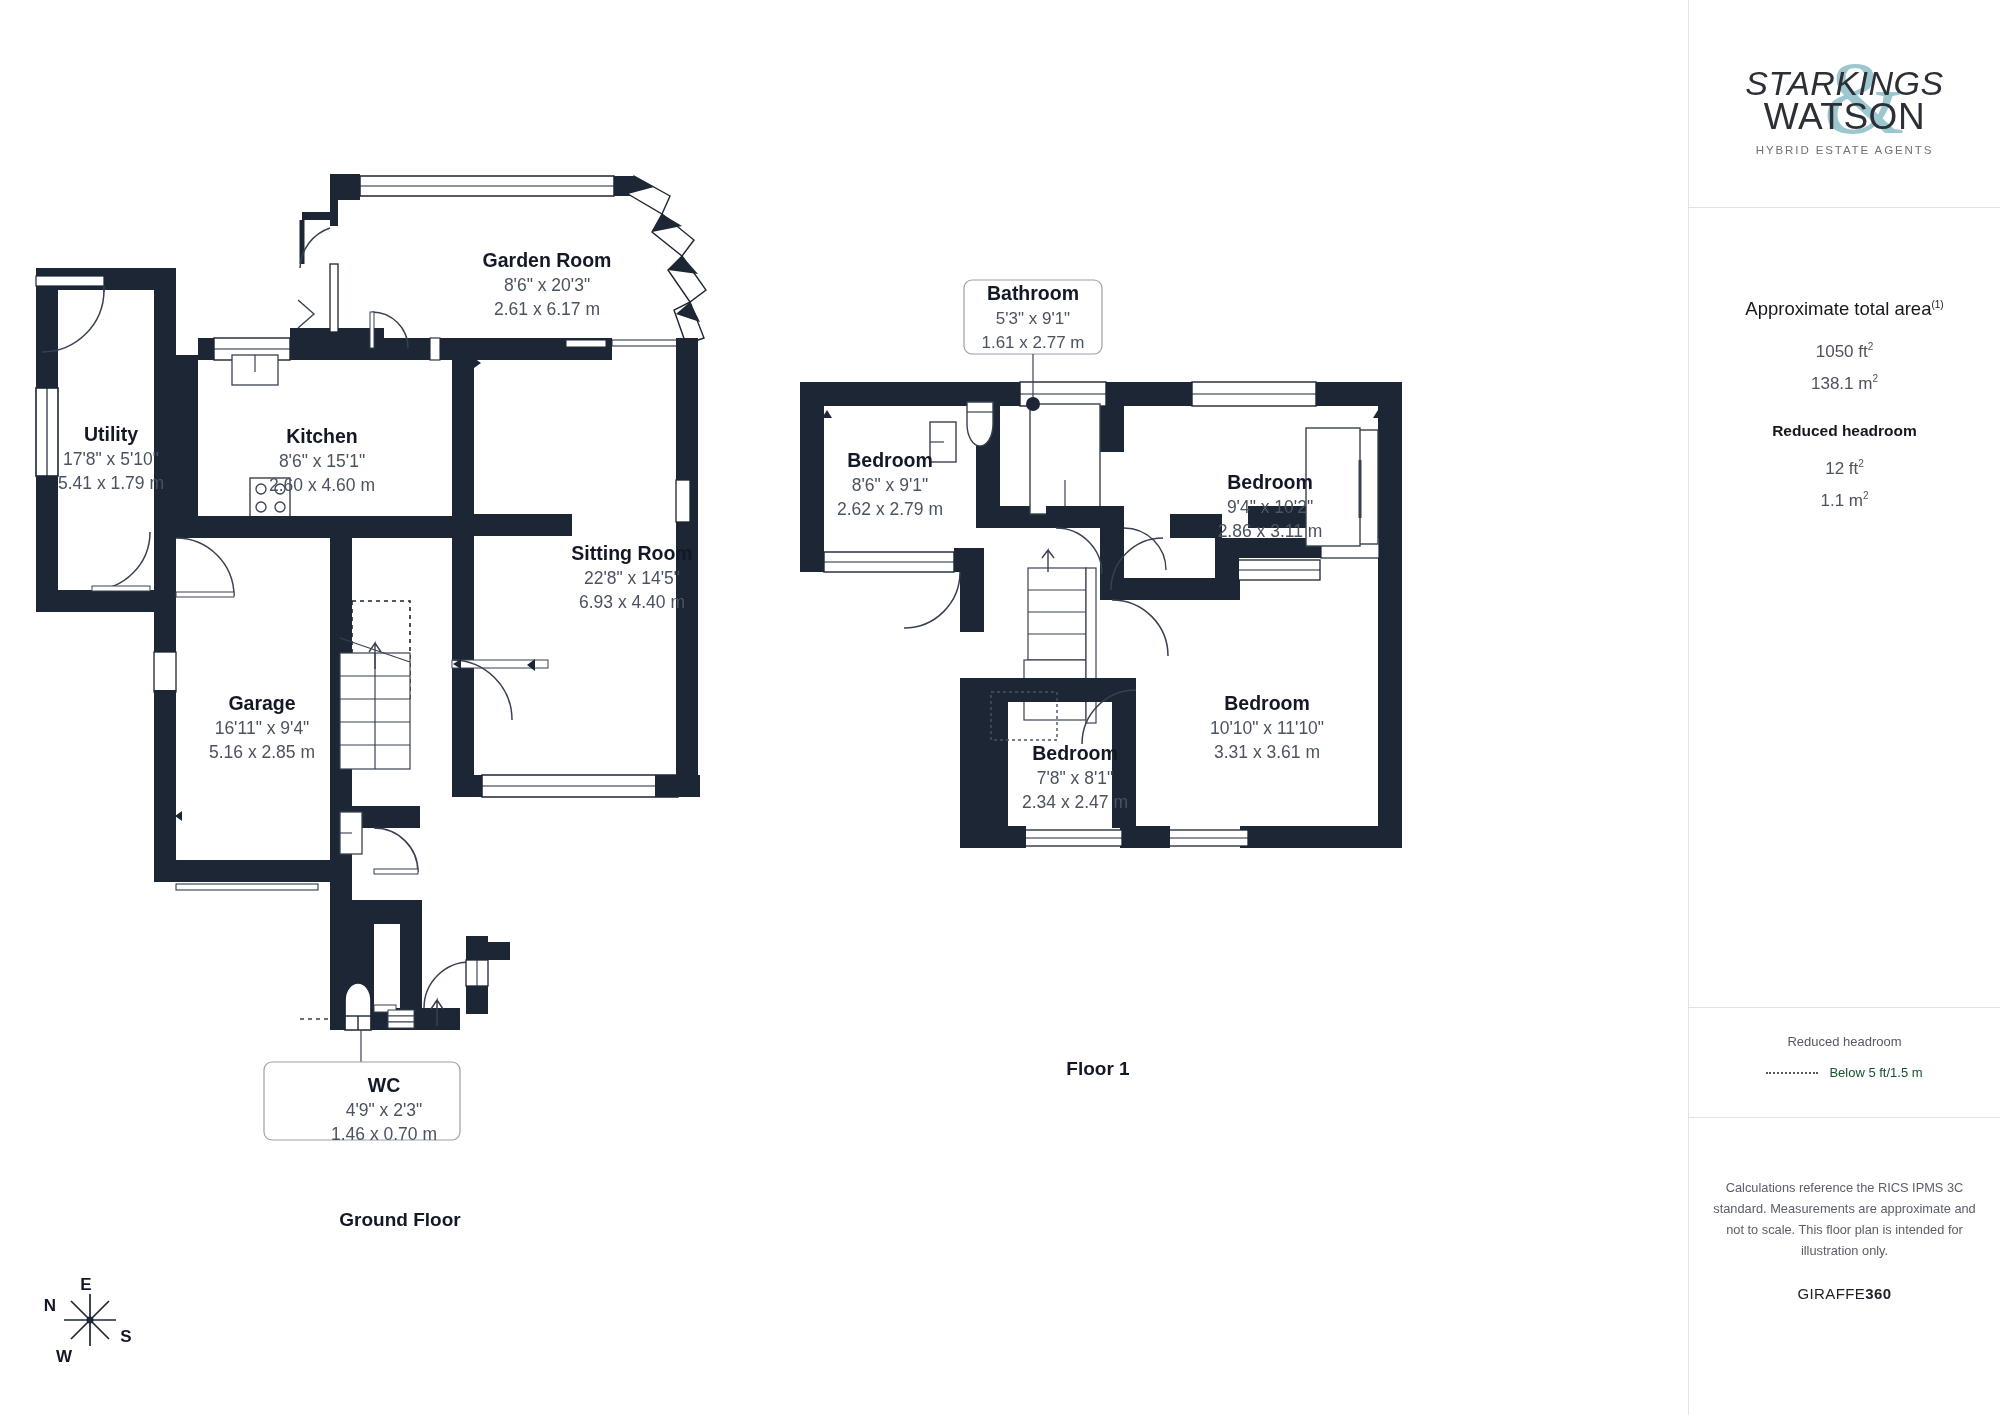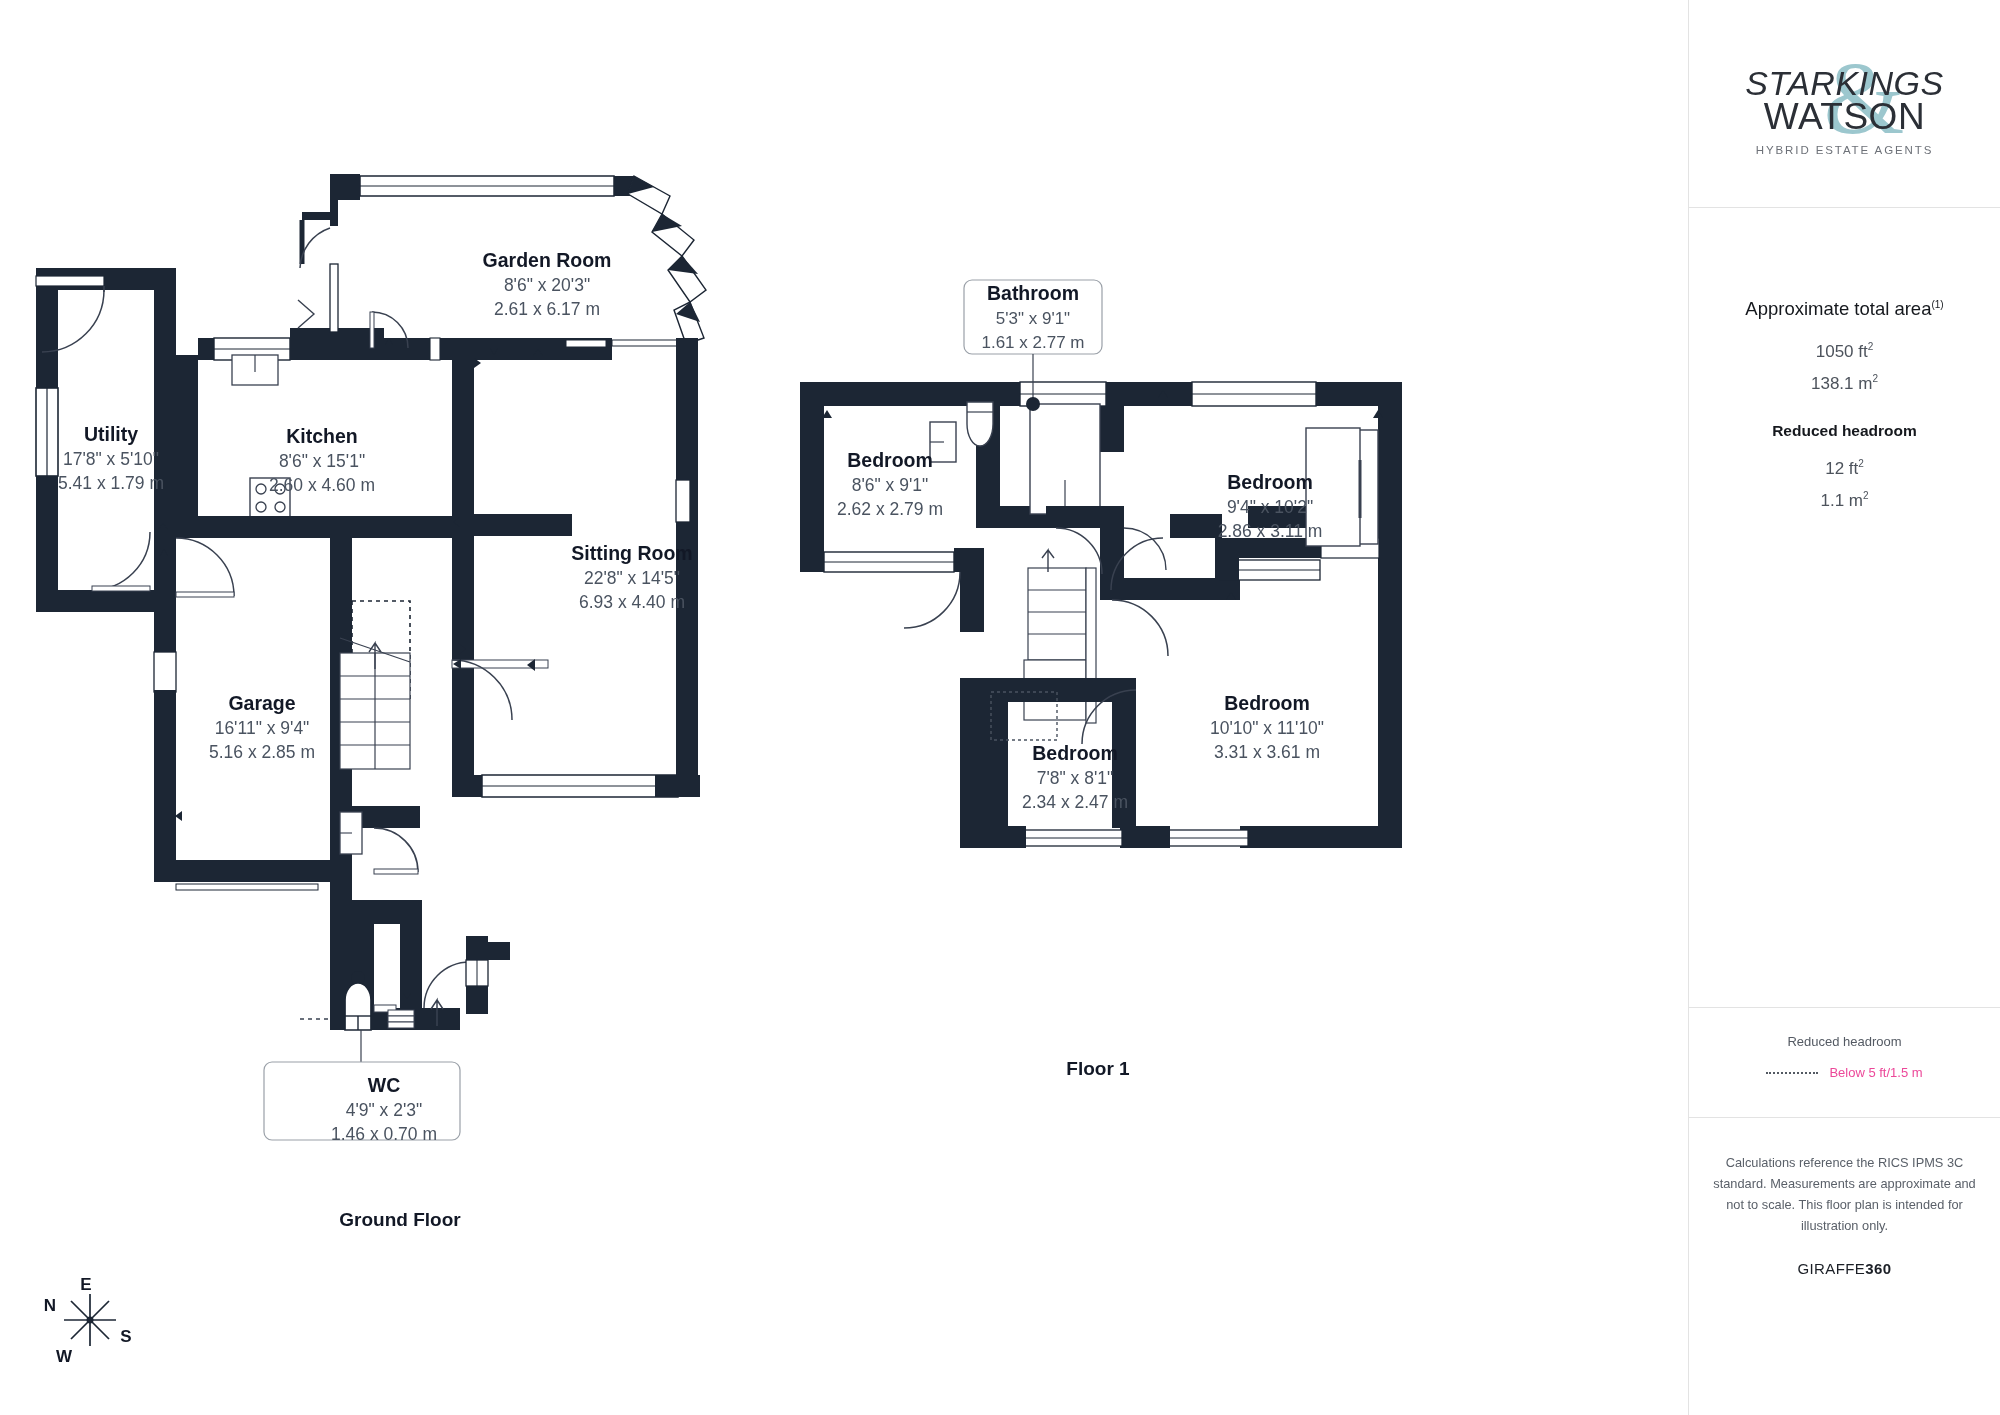--- a/index.html
+++ b/index.html
@@ -37,25 +37,25 @@
   .area-h{font-size:18.5px;font-weight:normal;color:#15181d;margin-bottom:13px;}
   .area-v{font-size:17px;color:#4d535c;line-height:27px;}
   .area-h2{font-size:15.5px;font-weight:bold;color:#15181d;margin-top:26px;margin-bottom:10px;}
   .sup{font-size:10px;vertical-align:super;}
 
   #note1-sec{height:78px;display:flex;align-items:center;justify-content:center;}
   .note1{font-size:12.5px;color:#545a63;text-align:center;}
 
   #rh-sec{height:110px;padding-top:26px;text-align:center;}
   .rh-t{font-size:13px;color:#545a63;margin-bottom:16px;}
-  .rh-row{display:flex;align-items:center;justify-content:center;gap:11px;font-size:13px;color:#ec4899;}
+  .rh-row{display:flex;align-items:center;justify-content:center;gap:11px;font-size:13px;color:#14532d;}
   .dashline{display:inline-block;width:52px;border-top:2px dotted #545a63;height:0;}
 
   #disc-sec{height:219px;padding-top:34px;text-align:center;}
-  .disc{font-size:12.8px;color:#5a6069;line-height:21px;}
+  .disc{font-size:12.8px;color:#5a6069;line-height:21px;margin-top:25px;}
   .brand{margin-top:24px;font-size:15px;color:#1b1f26;letter-spacing:.4px;}
   .brand b{font-weight:bold;}
 </style>
 </head>
 <body>
 
 <div id="page">
 
   <div id="plans">
     <svg width="1688" height="1415" viewBox="0 0 1688 1415" xmlns="http://www.w3.org/2000/svg">

